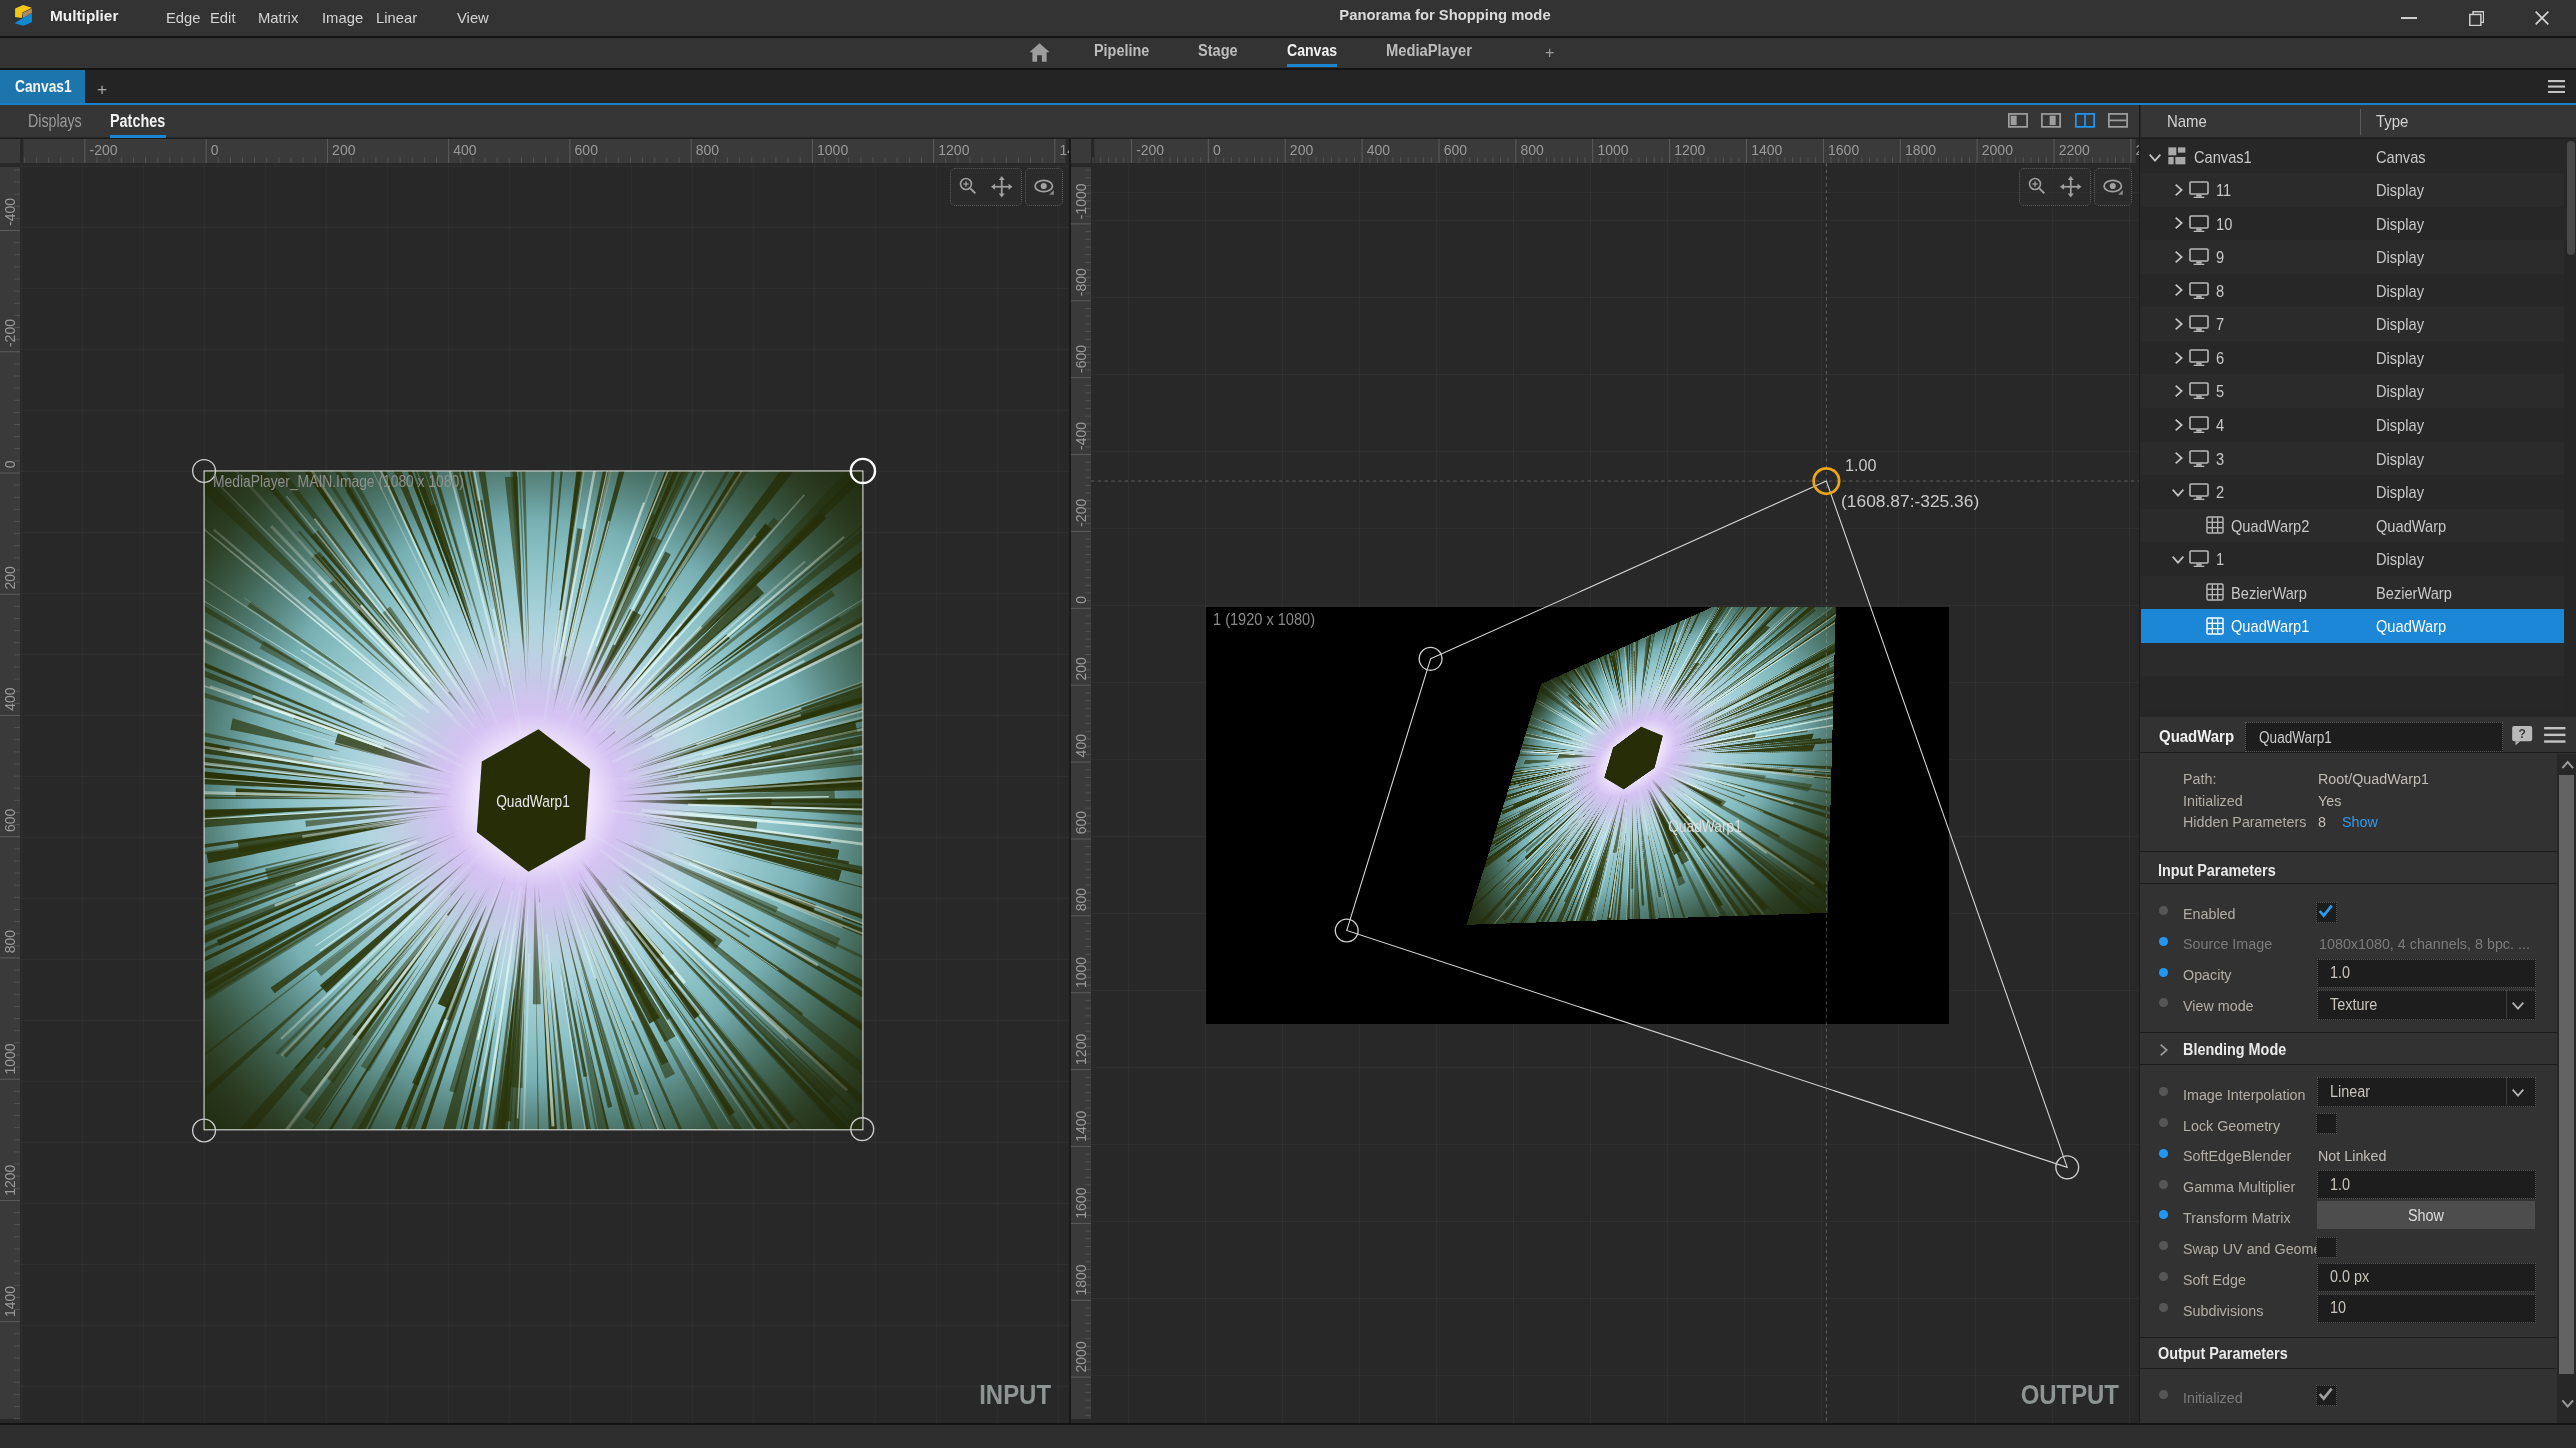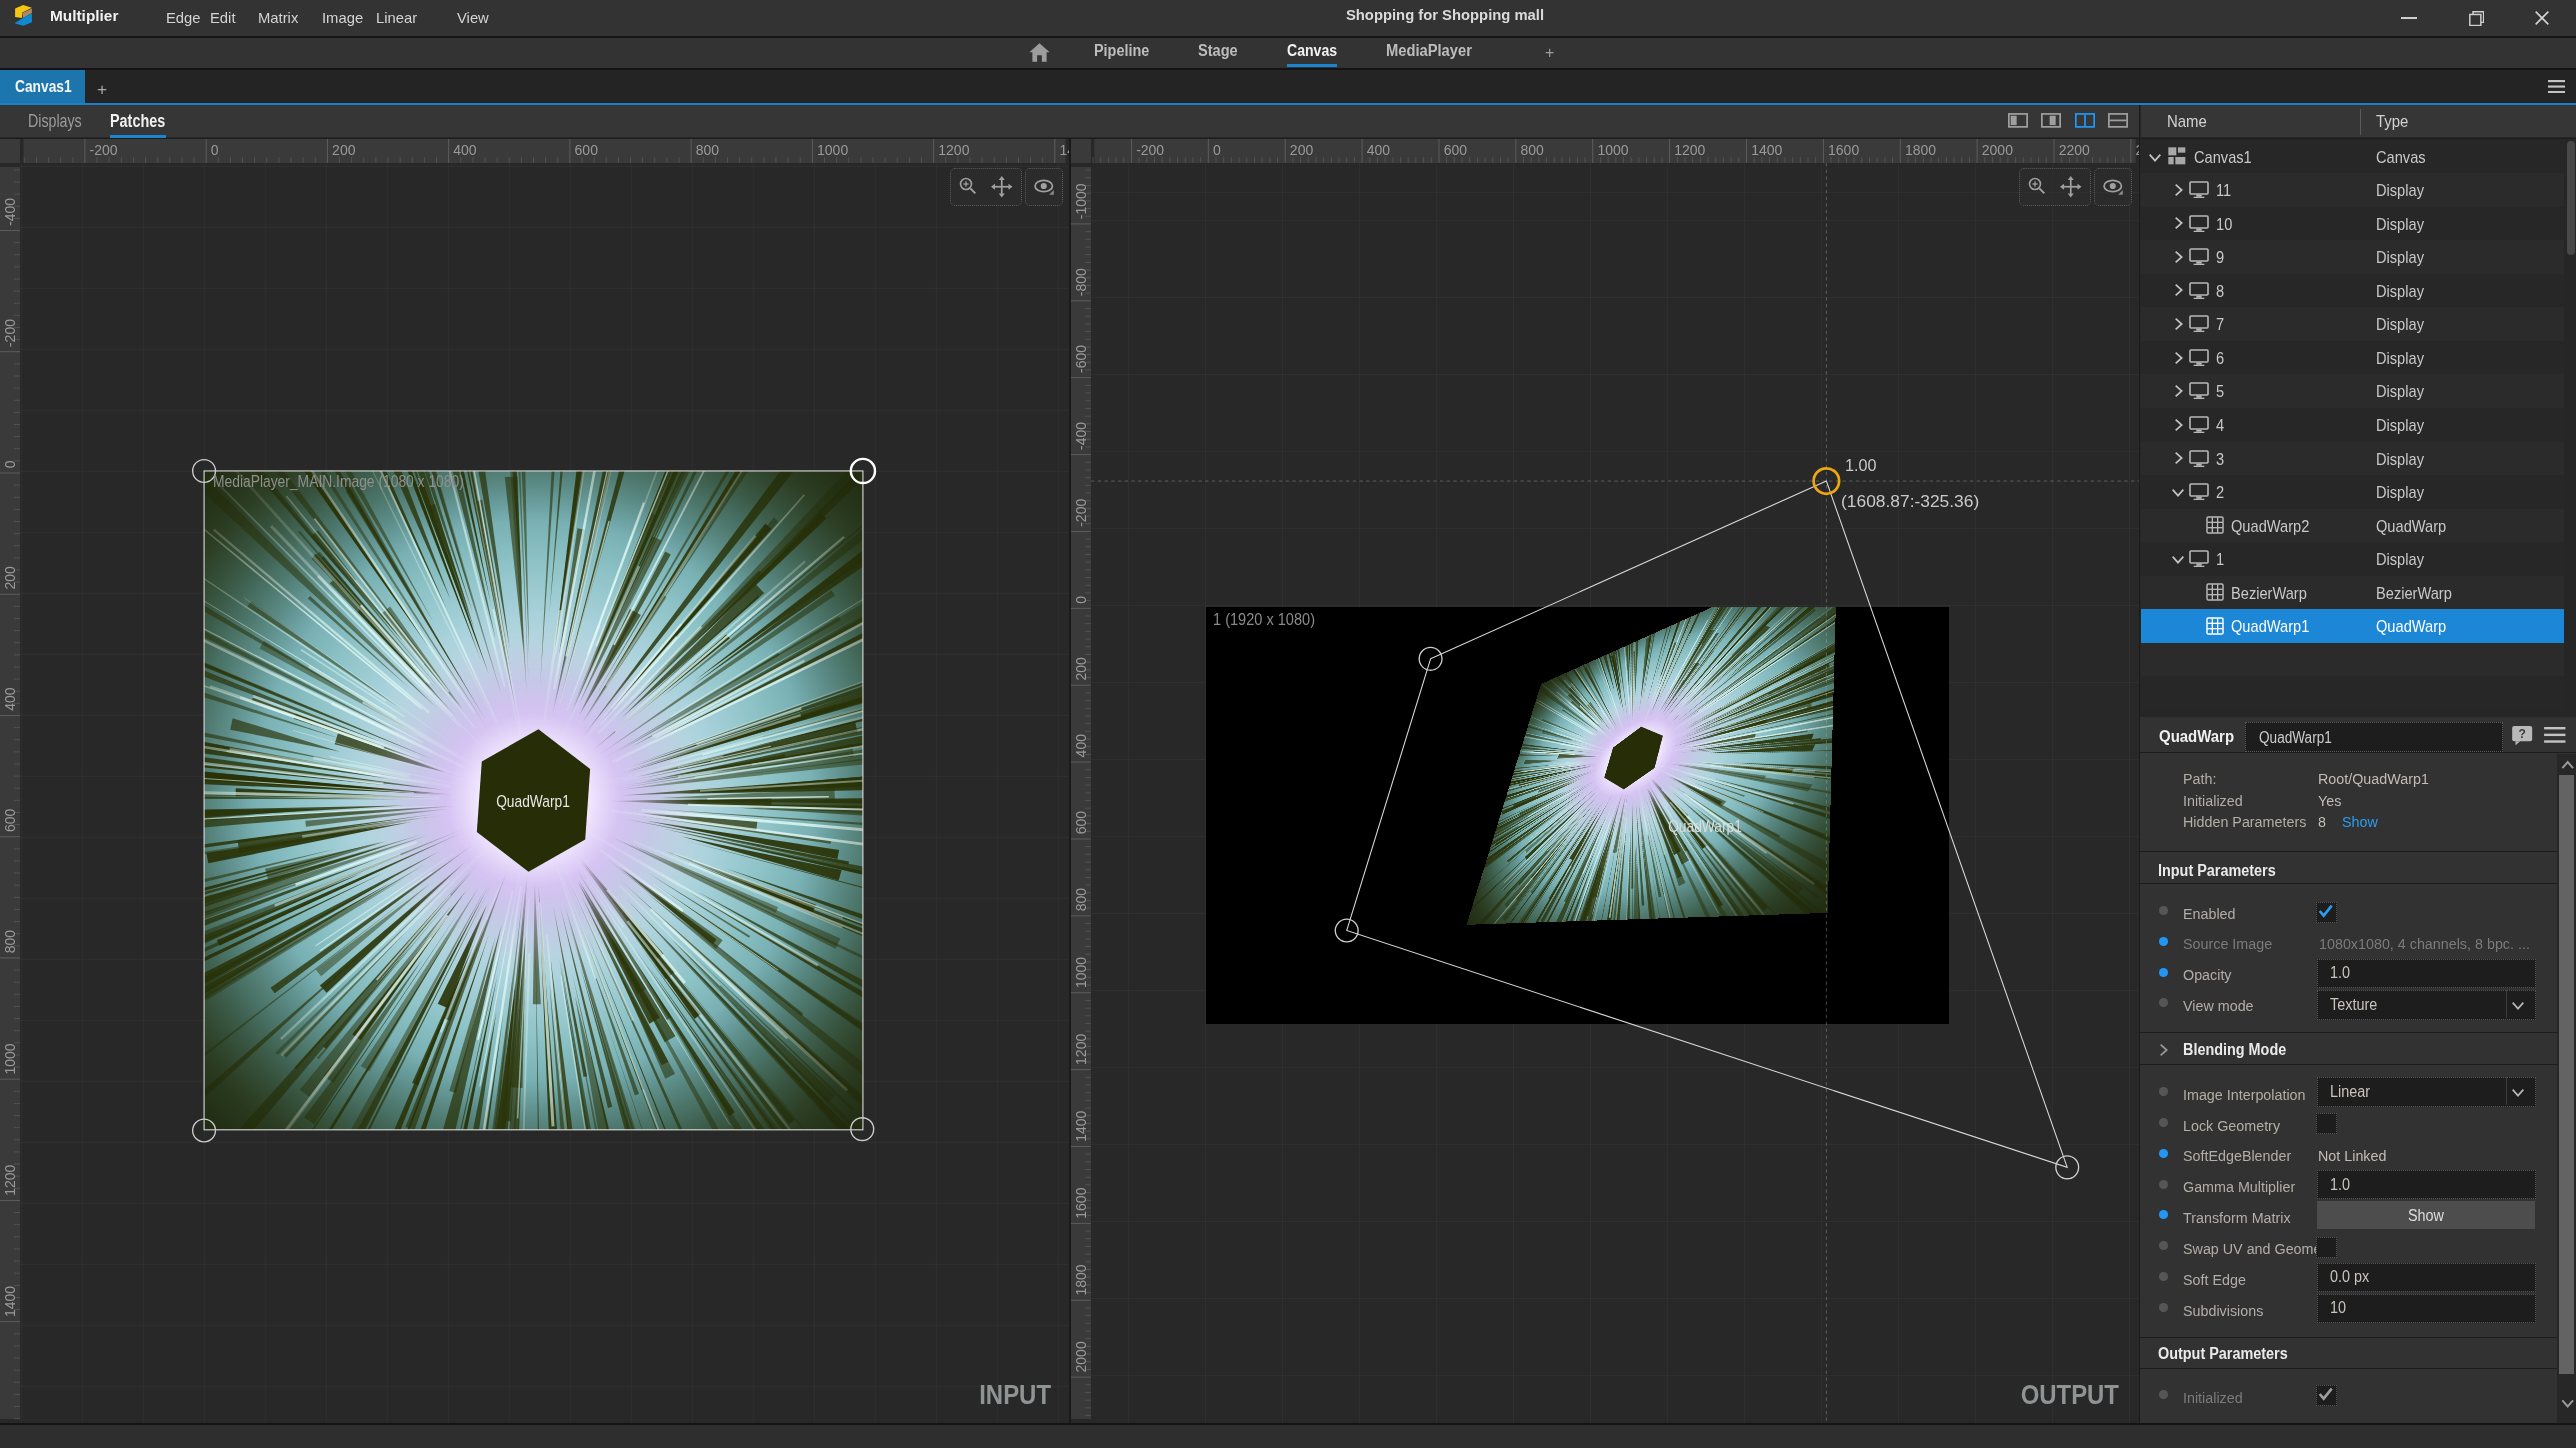--- a/index.html
+++ b/index.html
@@ -472,21 +472,21 @@
 <polygon points="10,11.6 24,5 24,11.4 11.5,18.7" fill="#aa8a60"></polygon>
 <polygon points="0,25.2 11.5,18.7 24,11.9 24,24.5 11.7,29.8 0,26.3" fill="#1089d3"></polygon>
 </svg>
 <div class="txt" style="left:50px;top:7.4px;font-size:15.4px;font-weight:bold;color:#f1f1f1;transform:scaleX(1.0);transform-origin:0 0">Multiplier</div>
 <div class="txt" style="left:166px;top:10px;font-size:14.8px;color:#d4d4d4;transform:scaleX(1.0);transform-origin:0 0">Edge</div>
 <div class="txt" style="left:210px;top:10px;font-size:14.8px;color:#d4d4d4;transform:scaleX(1.0);transform-origin:0 0">Edit</div>
 <div class="txt" style="left:258px;top:10px;font-size:14.8px;color:#d4d4d4;transform:scaleX(1.0);transform-origin:0 0">Matrix</div>
 <div class="txt" style="left:322px;top:10px;font-size:14.8px;color:#d4d4d4;transform:scaleX(1.0);transform-origin:0 0">Image</div>
 <div class="txt" style="left:376px;top:10px;font-size:14.8px;color:#d4d4d4;transform:scaleX(1.0);transform-origin:0 0">Linear</div>
 <div class="txt" style="left:457px;top:10px;font-size:14.8px;color:#d4d4d4;transform:scaleX(1.0);transform-origin:0 0">View</div>
-<div class="txt" style="left:1445px;top:6.7px;font-size:14.8px;font-weight:bold;color:#dadada;transform:translateX(-50%) scaleX(1.0)">Shopping for Shopping mall</div>
+<div class="txt" style="left:1445px;top:6.7px;font-size:14.8px;font-weight:bold;color:#dadada;transform:translateX(-50%) scaleX(1.0)">Panorama for Shopping mode</div>
 <svg class="abs" style="left:2401px;top:17px" width="16" height="2.7" viewBox="0 0 24 4">
     <rect width="24" height="3" fill="#cfcfcf"></rect>
   </svg>
 <svg class="abs" style="left:2469px;top:10.7px" width="15.4" height="15.4" viewBox="0 0 23 23">
     <rect x="1.2" y="5.2" width="16.5" height="16.5" fill="none" stroke="#cfcfcf" stroke-width="2.2"></rect>
     <path d="M6 5 L6 1.2 L21.8 1.2 L21.8 17 L18 17" fill="none" stroke="#cfcfcf" stroke-width="2.2"></path>
   </svg>
 <svg class="abs" style="left:2535px;top:11.4px" width="14" height="14" viewBox="0 0 21 21">
     <path d="M1 1 L20 20 M20 1 L1 20" stroke="#d4d4d4" stroke-width="2.4"></path>
   </svg>

